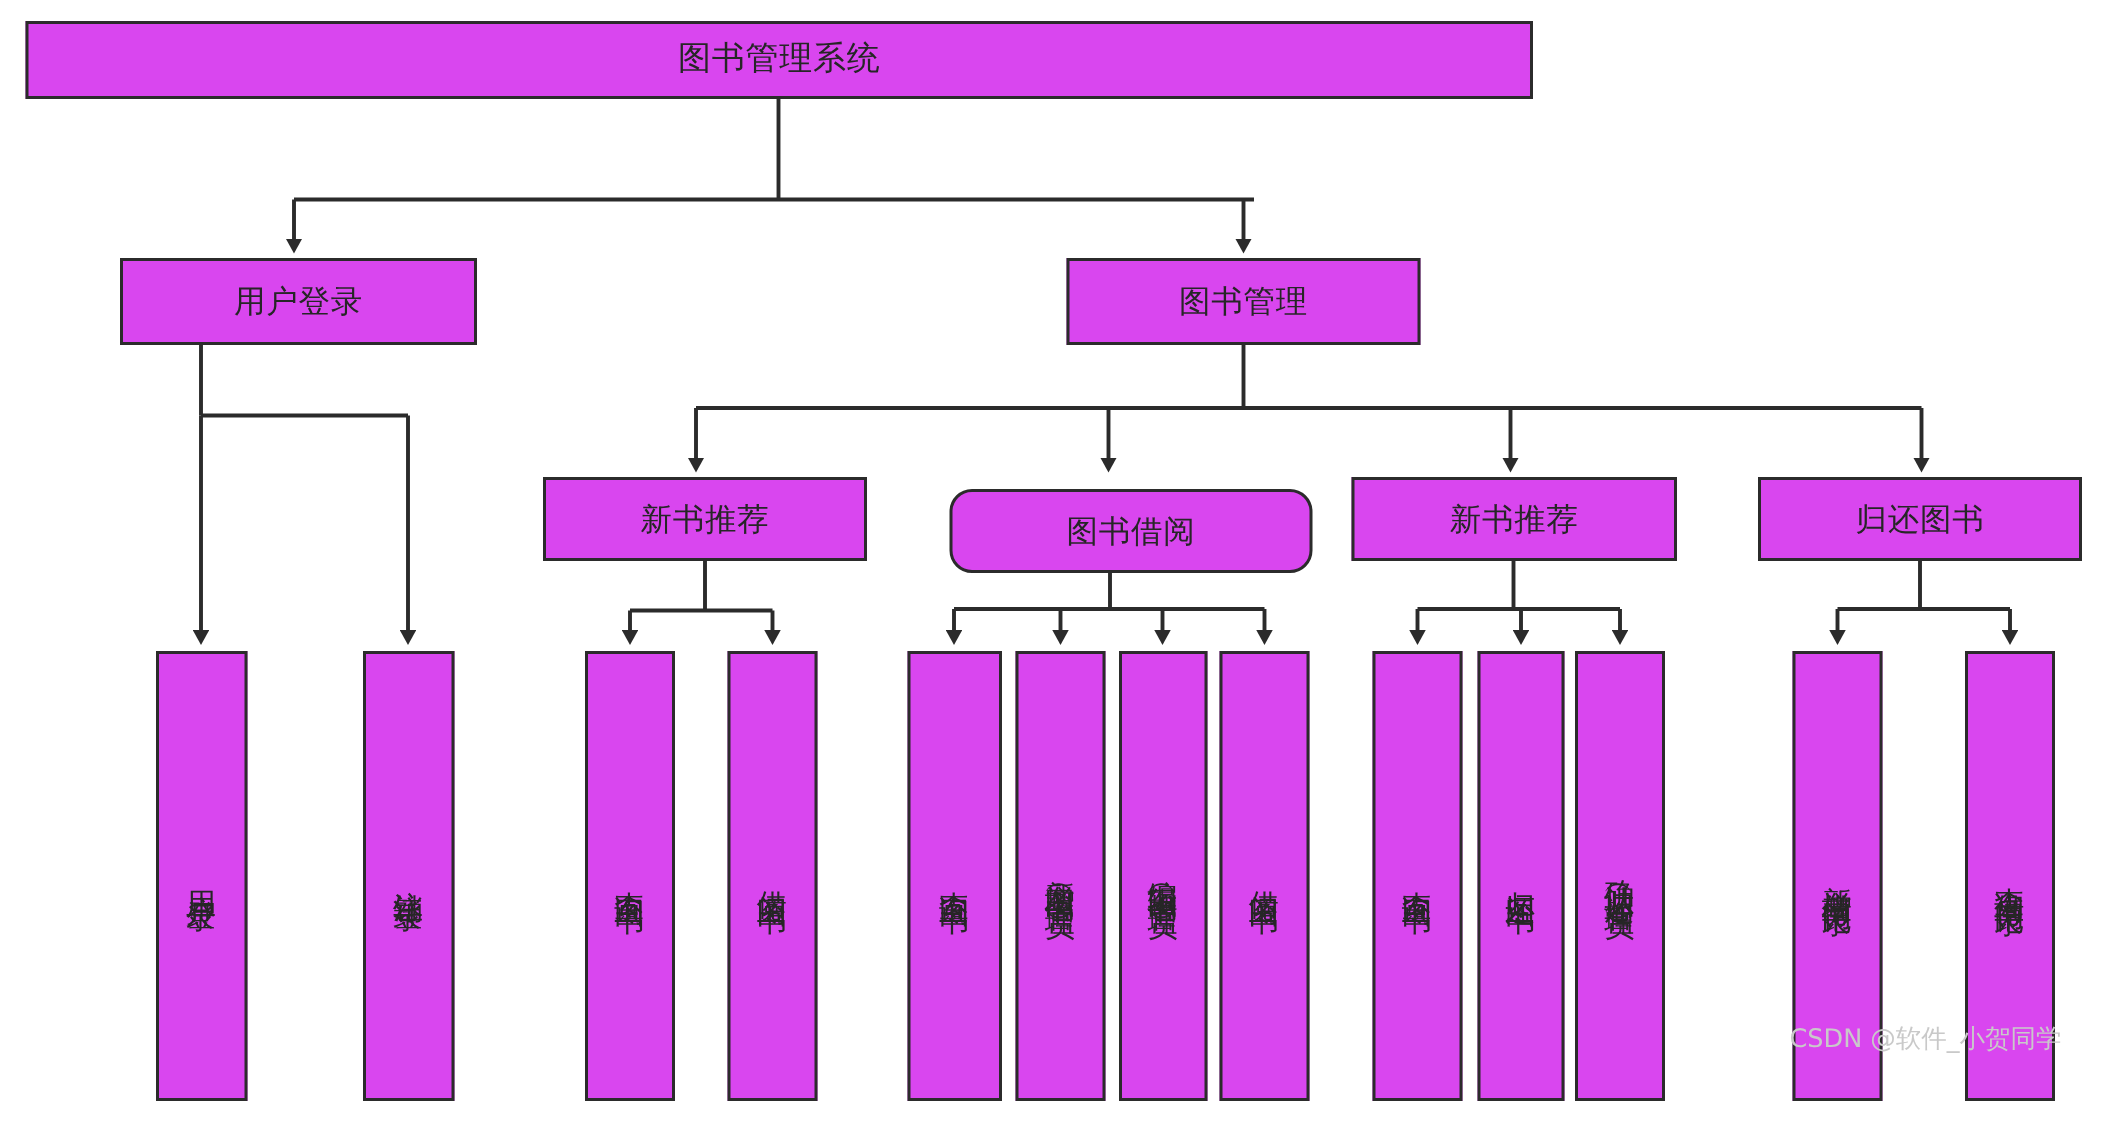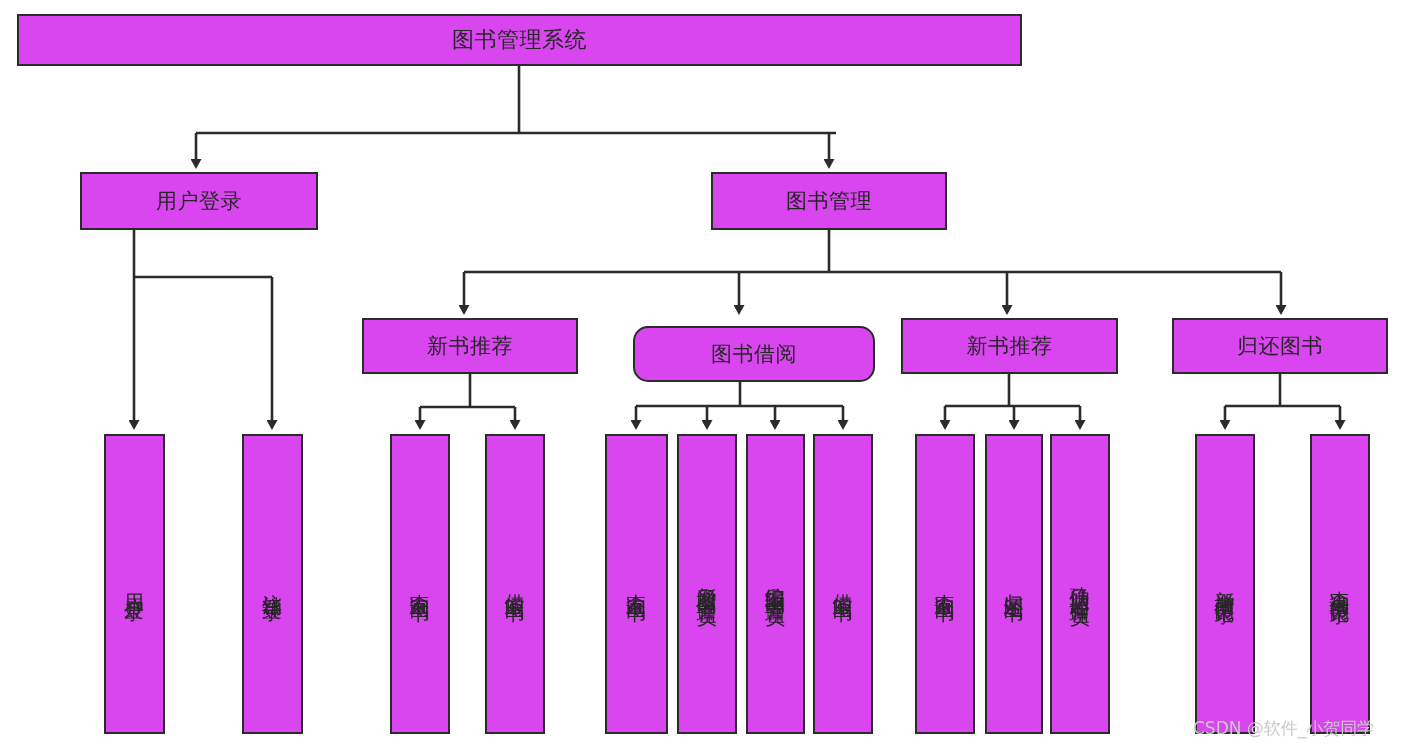--- a/index.html
+++ b/index.html
@@ -64,21 +64,20 @@
   }
   .watermark {
     position: absolute;
     left: 1193px;
     top: 681px;
     font-size: 17px;
     color: #c9c9c9;
     white-space: nowrap;
     z-index: 5;
     font-family: "DejaVu Sans", "Liberation Sans", sans-serif;
-    margin-top: 36px;
   }
 </style>
 </head>
 <body>
 
 <div id="canvas">
 
   <svg class="wires" viewBox="0 0 1405 747" xmlns="http://www.w3.org/2000/svg">
     <defs>
       <marker id="arw" markerWidth="10" markerHeight="11" refX="1" refY="5.5" orient="auto" markerUnits="userSpaceOnUse">

